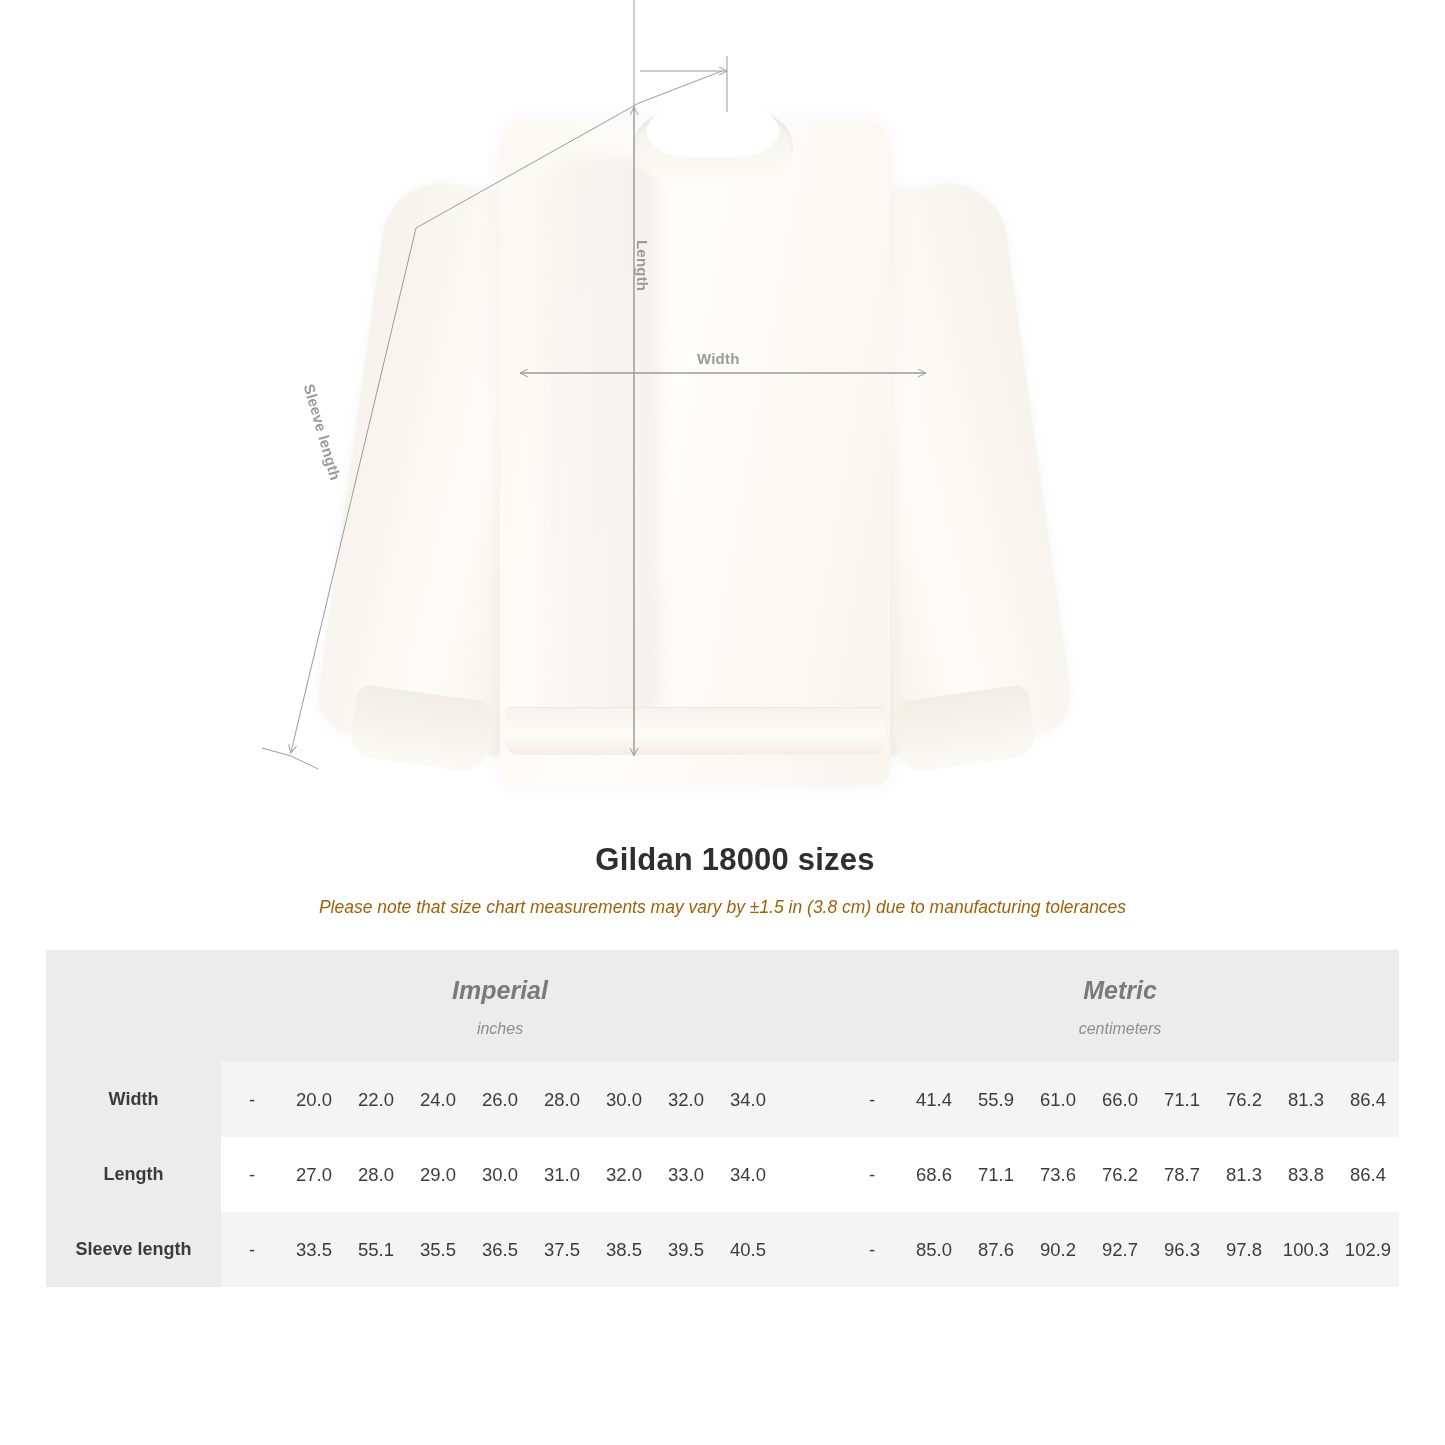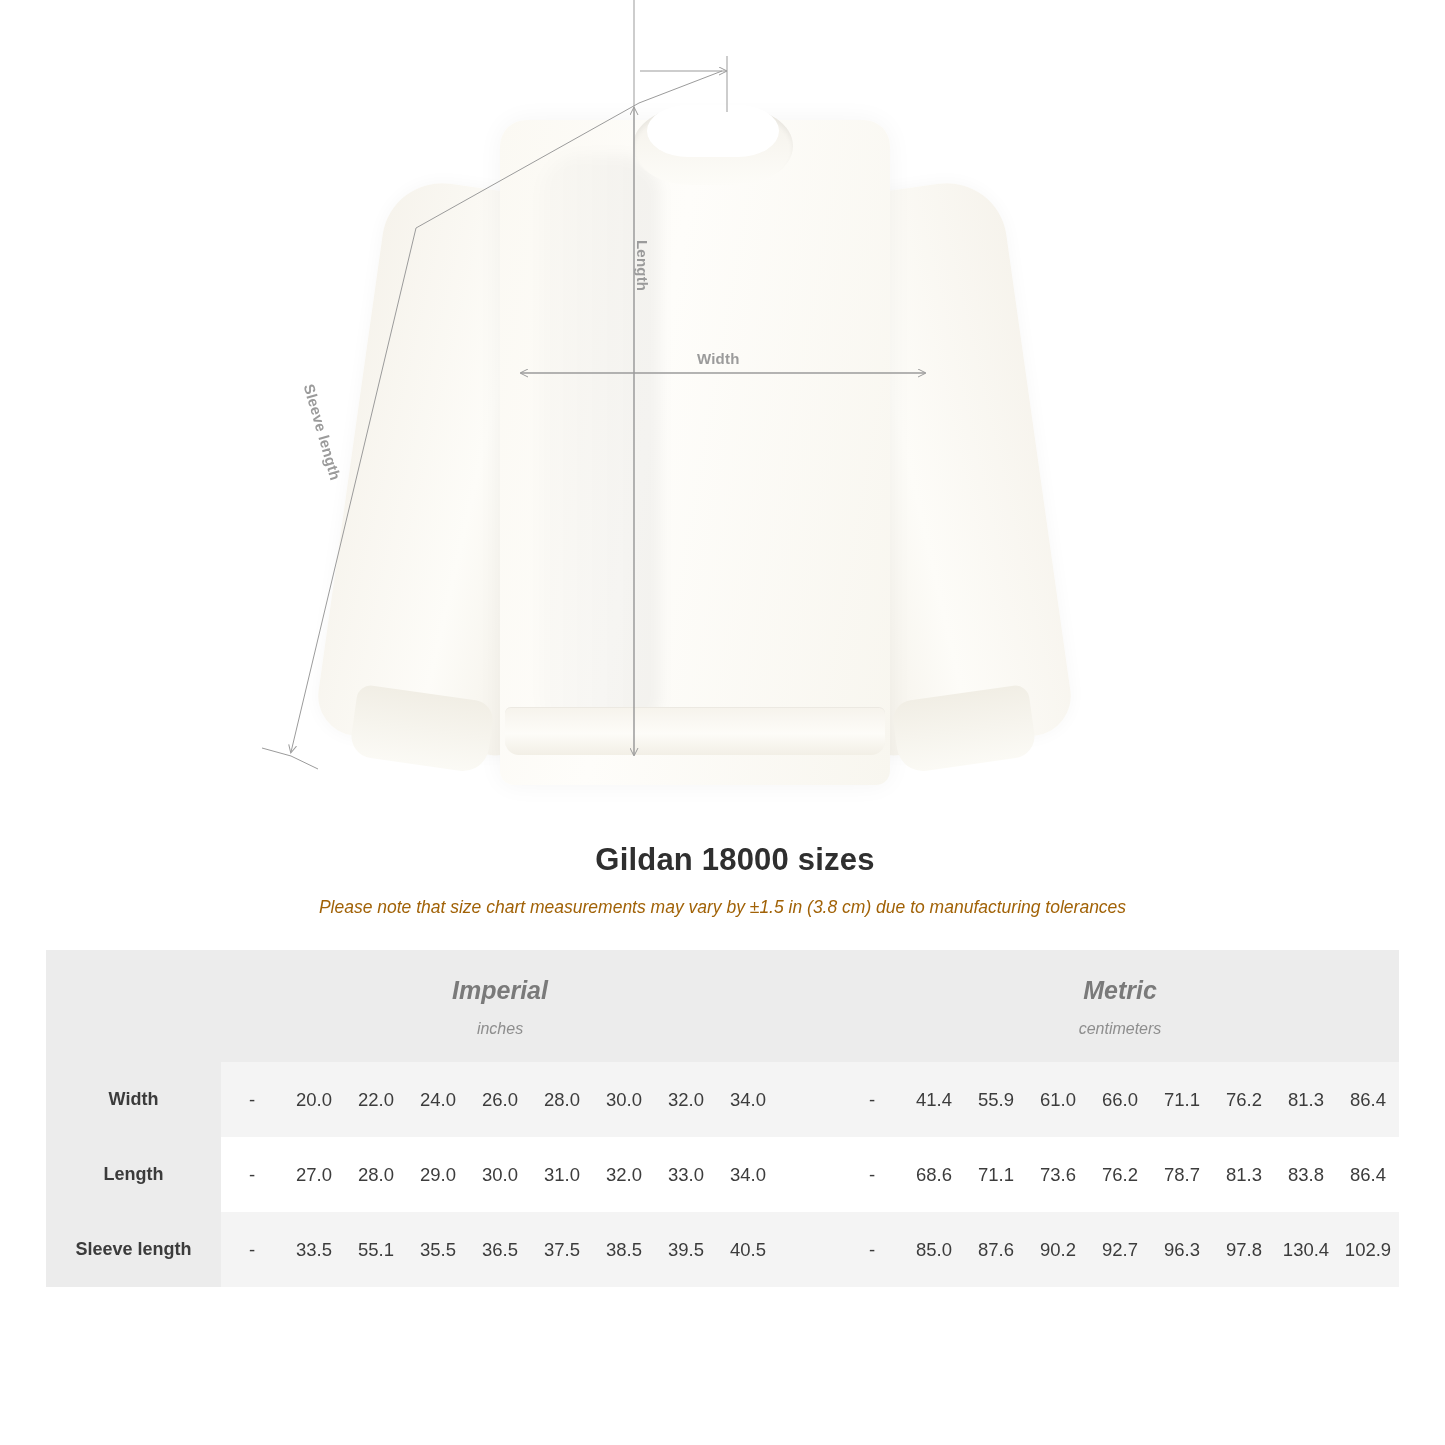--- a/index.html
+++ b/index.html
@@ -353,18 +353,18 @@
           <td class="val">39.5</td>
           <td class="val">40.5</td>
           <td class="gap"></td>
           <td class="val">-</td>
           <td class="val">85.0</td>
           <td class="val">87.6</td>
           <td class="val">90.2</td>
           <td class="val">92.7</td>
           <td class="val">96.3</td>
           <td class="val">97.8</td>
-          <td class="val">130.4</td>
+          <td class="val">100.3</td>
           <td class="val">102.9</td>
         </tr>
       </tbody>
   </table>
 </div>
 
 </body></html>

